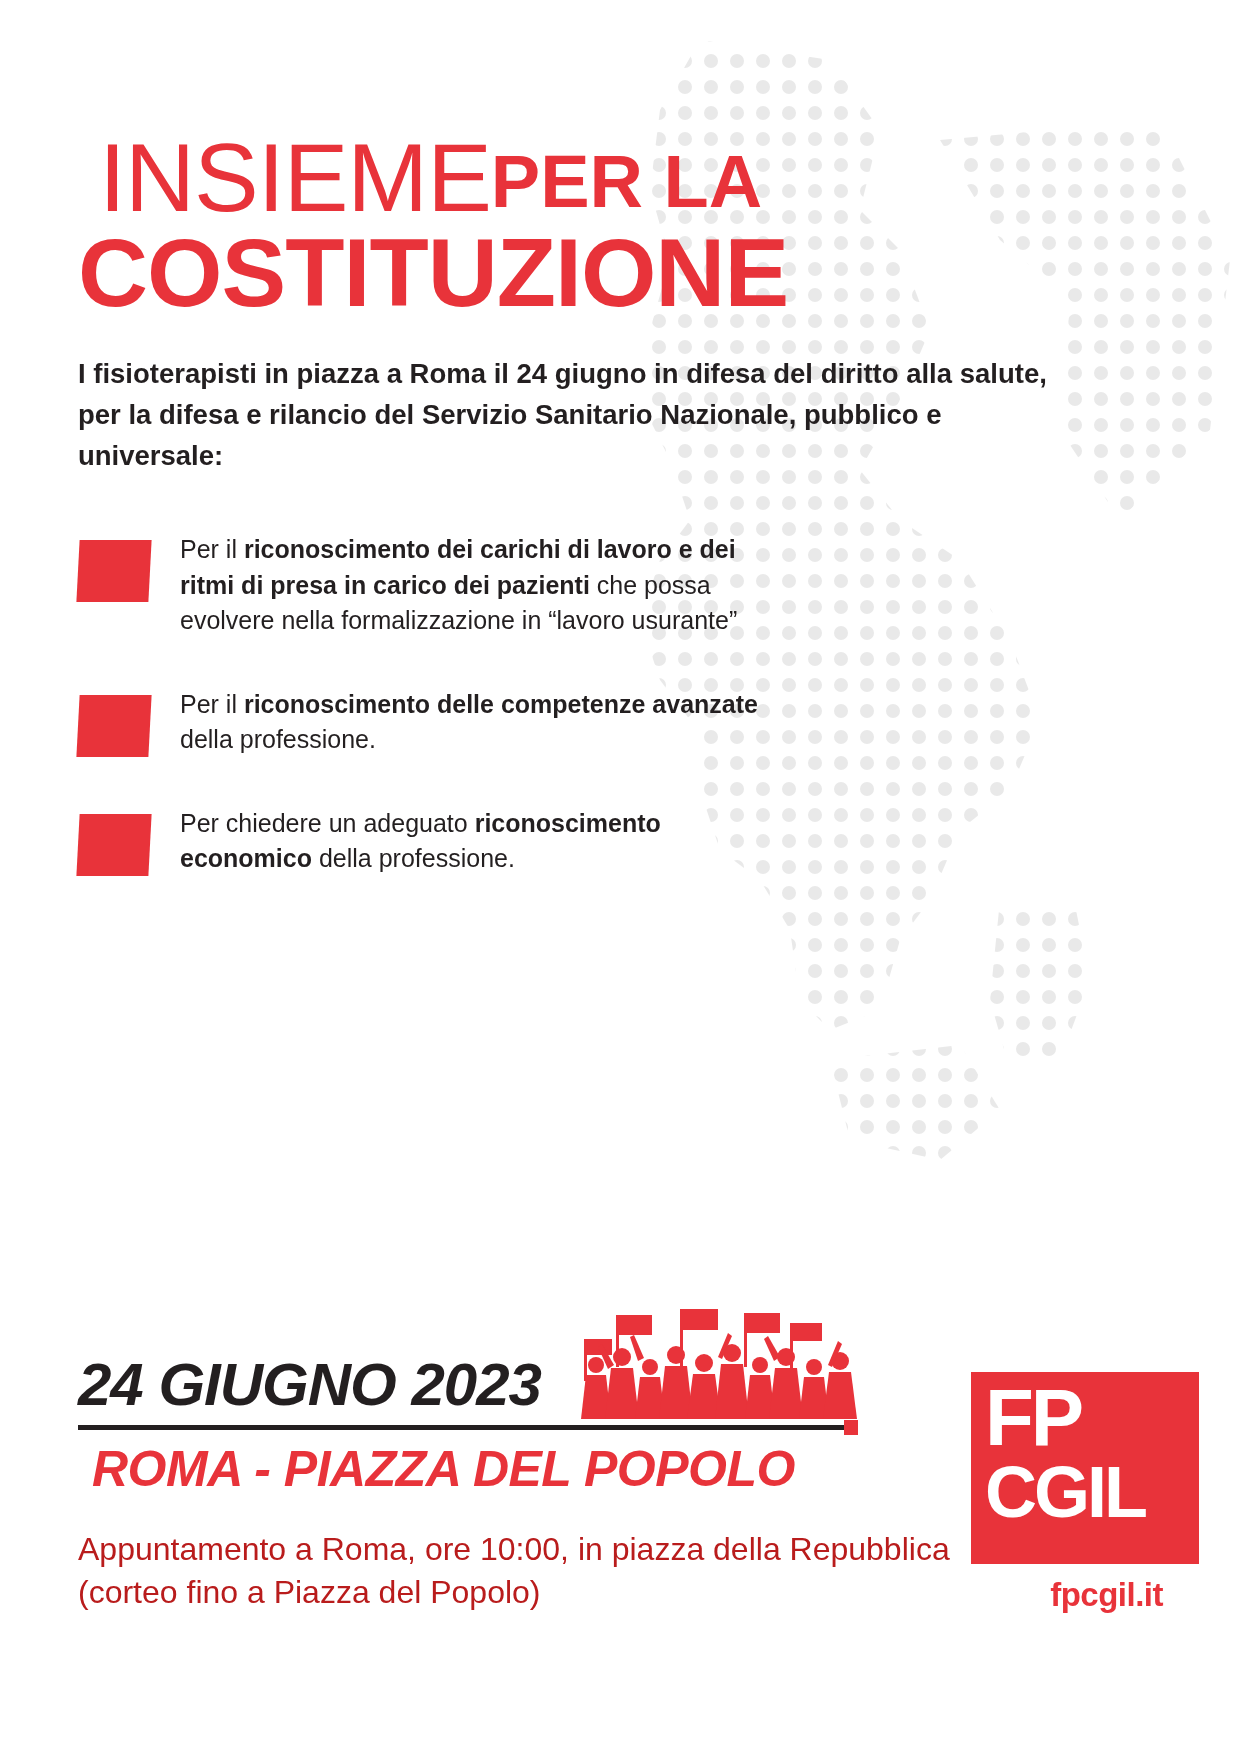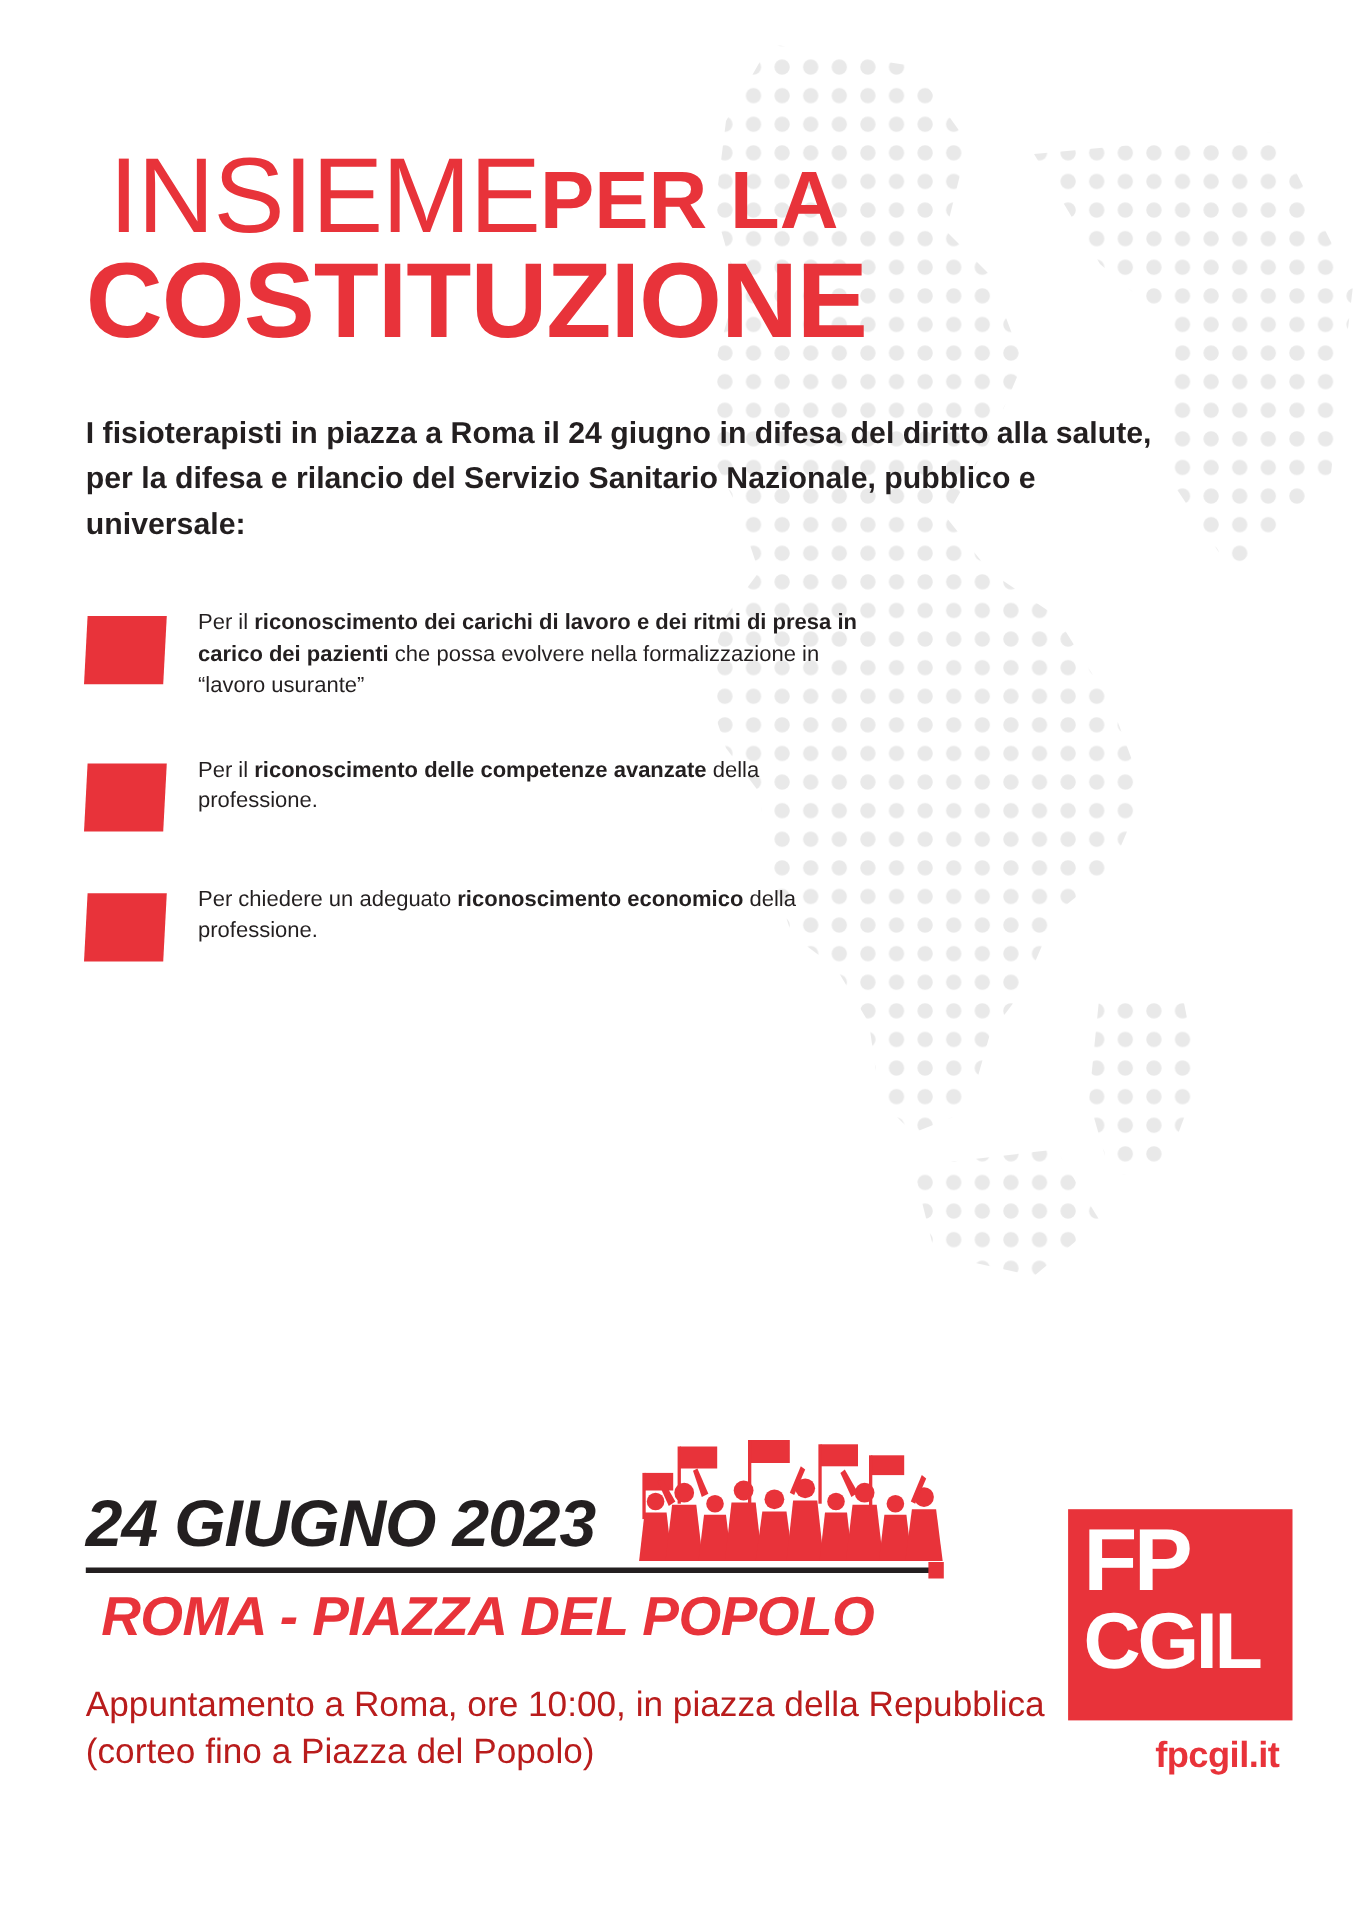--- a/index.html
+++ b/index.html
@@ -72,21 +72,21 @@
     font-size: 97px;
     font-weight: 700;
     letter-spacing: -1px;
     line-height: 0.9;
     color: #e8333a;
     white-space: nowrap;
   }
 
   
   .intro {
-    margin-top: 56px;
+    margin-top: 36px;
     font-size: 27.5px;
     font-weight: 700;
     line-height: 1.5;
     color: #231f20;
     max-width: 1000px;
   }
 
   
   .bullets {
     margin-top: 56px;
@@ -99,21 +99,21 @@
   .bullet-mark {
     flex: 0 0 auto;
     width: 72px;
     height: 62px;
     background: #e8333a;
     margin-right: 30px;
     margin-top: 8px;
     transform: skewX(-3deg);
   }
   .bullet-text {
-    font-size: 20px;
+    font-size: 25px;
     line-height: 1.42;
     color: #231f20;
     max-width: 610px;
   }
   .bullet-text b {
     font-weight: 700;
   }
 
   
   .footer-block {
@@ -178,21 +178,21 @@
   }
 
   
   .logo {
     position: absolute;
     right: 78px;
     bottom: 140px;
     width: 192px;
   }
   .logo-box {
-    width: 204px;
+    width: 228px;
     height: 192px;
     background: #e8333a;
     color: #ffffff;
     position: relative;
   }
   .logo-fp {
     position: absolute;
     left: 14px;
     top: 6px;
     font-size: 80px;

